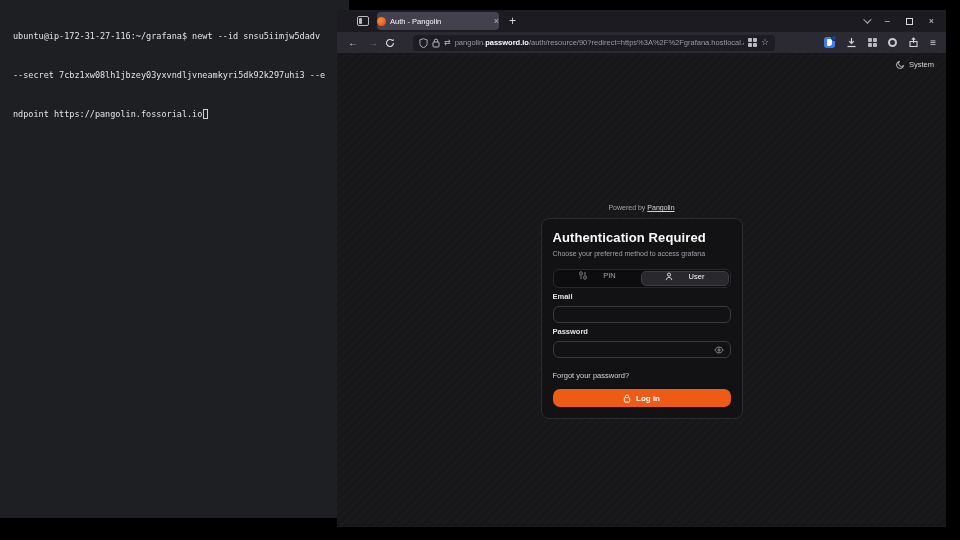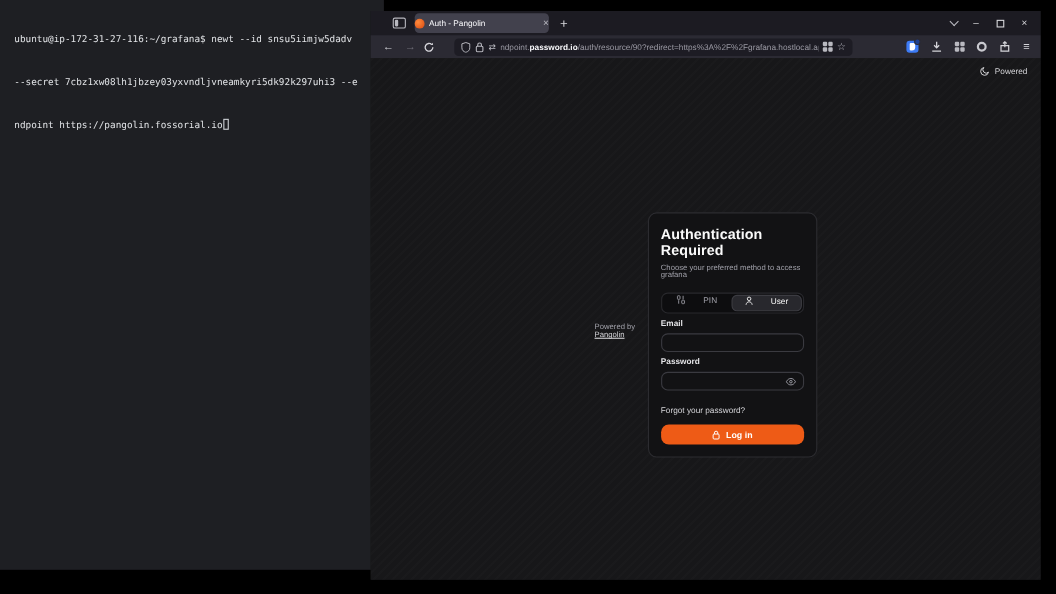--- a/index.html
+++ b/index.html
@@ -59,22 +59,22 @@
   .ext-blue::after { content:""; position:absolute; right:-2px; top:-2px; width:4px; height:4px;
     border-radius:50%; background:#1d3f8f; border:1px solid #2b2a33; }
   .ring { width:9px; height:9px; border-radius:50%; border:2px solid #c9c9cf; }
   .burger { font-size:10px; color:#d5d5da; line-height:1; }
 
   
   .page { flex:1; position:relative; background:#171719;
     background-image:repeating-linear-gradient(135deg, rgba(255,255,255,0.012) 0 2px, transparent 2px 6px); }
   .theme-toggle { position:absolute; top:7px; right:12px; display:flex; align-items:center;
     gap:4px; color:#d4d4d8; font-size:7.5px; }
-  .center-col { position:absolute; left:50%; top:140px; transform:translateX(-50%);
-    width:202px; display:flex; align-items:center; }
+  .center-col { position:absolute; left:50%; top:151px; transform:translateX(-50%);
+    width:202px; display:flex; flex-direction:column; align-items:center; }
   .powered { font-size:7px; color:#a1a1aa; margin-bottom:7px; }
   .powered a { color:#d4d4d8; text-decoration:underline; }
   .card { width:202px; background:#121214; border:1px solid #2c2c30; border-radius:8px;
     padding:11px; }
   .card-title { font-size:13px; font-weight:bold; color:#fafafa; letter-spacing:0.1px; }
   .card-sub { font-size:7px; color:#a1a1aa; margin-top:5px; }
   .seg { margin-top:12px; height:19px; background:#0d0d0f; border:1px solid #28282c;
     border-radius:6px; display:flex; padding:1px; }
   .seg-item { flex:1; display:flex; align-items:flex-start; justify-content:center; gap:16px;
     font-size:7.5px; color:#a1a1aa; border-radius:5px; }
@@ -128,21 +128,21 @@
     </span>
     <div class="urlbar">
       <svg class="ico" width="9" height="10" viewBox="0 0 10 11">
           <path d="M5 .7 9 2v4c0 2.4-1.8 4-4 4.6C2.8 10 1 8.4 1 6V2z" fill="none" stroke="#b9b9c0" stroke-width="1"></path>
         </svg>
       <svg class="ico" width="8" height="10" viewBox="0 0 8 10">
           <rect x="1" y="4" width="6" height="5" rx="1" fill="none" stroke="#b9b9c0"></rect>
           <path d="M2.3 4V2.8a1.7 1.7 0 0 1 3.4 0V4" fill="none" stroke="#b9b9c0"></path>
         </svg>
       <span class="swap-glyph">⇄</span>
-      <span class="url-text"><span>ndpoint.</span><span class="bold-domain">password.io</span><span>/auth/resource/90?redirect=https%3A%2F%2Fgrafana.hostlocal.app/</span></span>
+      <span class="url-text"><span>pangolin.</span><span class="bold-domain">password.io</span><span>/auth/resource/90?redirect=https%3A%2F%2Fgrafana.hostlocal.app/</span></span>
       <span class="gridicon">
           <i></i>
           <i></i>
           <i></i>
           <i></i>
         </span>
       <span class="star">☆</span>
     </div>
     <div class="toolbar-right">
       <span class="ext-blue"></span>
@@ -164,21 +164,21 @@
       <span class="burger">≡</span>
     </div>
   </div>
 
   <div class="page">
 
     <div class="theme-toggle">
       <svg class="ico" width="9" height="9" viewBox="0 0 10 10">
           <path d="M8.5 6.2A4 4 0 1 1 3.8 1.5 3.2 3.2 0 0 0 8.5 6.2z" fill="none" stroke="#d4d4d8" stroke-width="1"></path>
         </svg>
-      <span>Powered</span>
+      <span>System</span>
     </div>
 
     <div class="center-col">
       <div class="powered"><span>Powered by </span><a href="#">Pangolin</a></div>
 
       <div class="card">
         <div class="card-title">Authentication Required</div>
         <div class="card-sub">Choose your preferred method to access grafana</div>
 
         <div class="seg">

